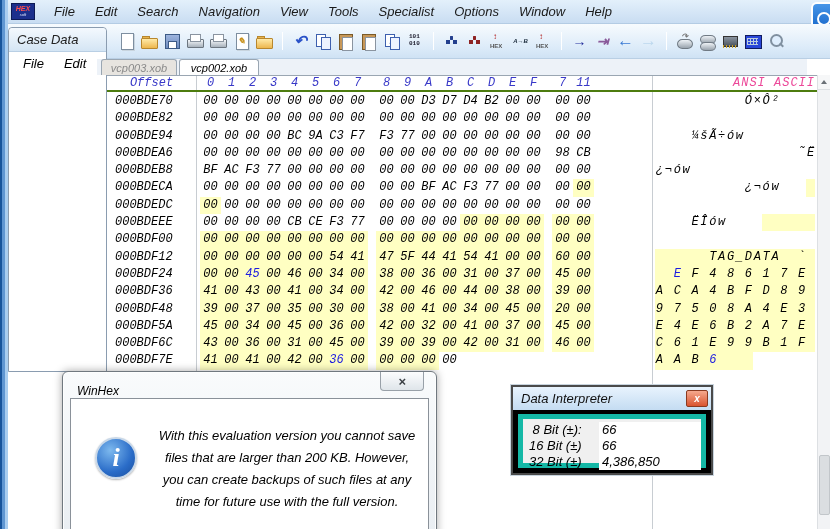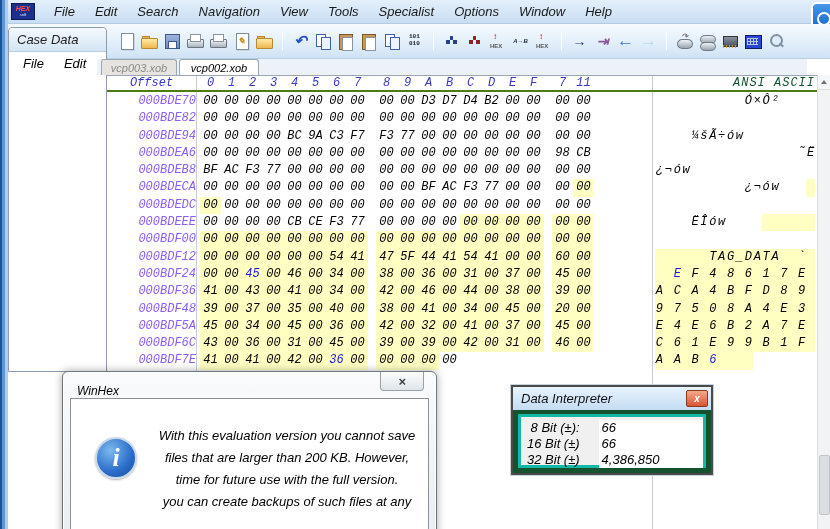--- a/index.html
+++ b/index.html
@@ -97,46 +97,46 @@
     border-top:1px solid #9aa6b2; font-family:"Liberation Mono","DejaVu Sans Mono",monospace; font-size:12px; }
   #ed-div1 { position:absolute; left:89px; top:0; width:1px; height:100%; background:#c8cdd2; }
   #ed-div2 { position:absolute; left:545px; top:0; width:1px; height:100%; background:#c8cdd2; }
   #hex-header { position:absolute; left:0; top:0; width:100%; height:16px; border-bottom:2px solid #4d7c0f;
     color:#3838c8; }
   #hex-header .off { position:absolute; left:0; top:0; width:89px; text-align:center; }
   #cols { position:absolute; left:93px; top:0; display:flex; }
   .bcell { width:21px; text-align:center; flex:0 0 auto; }
   .bcell.g8 { margin-left:8px; }
   .bcell.g16 { margin-left:8px; }
-  #ascii-header { position:absolute; left:548px; top:0; width:160px; text-align:right; color:#14532d; letter-spacing:1px; }
+  #ascii-header { position:absolute; left:548px; top:0; width:160px; text-align:right; color:#ec4899; letter-spacing:1px; }
   #hexrows { position:absolute; left:0; top:17px; width:100%; }
   .hexrow { position:relative; height:17.3px; line-height:17.3px; white-space:nowrap; }
-  .hexrow .off { position:absolute; left:0; top:0; width:89px; text-align:right; color:#8b5cf6; }
+  .hexrow .off { position:absolute; left:8px; top:0; width:89px; text-align:left; color:#000000; }
   .hexrow .bytes { position:absolute; left:93px; top:0; display:flex;justify-content:flex-end; }
   .hexrow .ascii { position:absolute; left:548px; top:0; display:flex; }
   .acell { width:8.9px; text-align:center; flex:0 0 auto; overflow:visible; }
   .hl { background:#ffffc2; }
   .mod { color:#1b1be0; }
 
   
   #vscroll { position:absolute; left:817px; top:75px; width:13px; height:454px; background:#f2f3f5; border-left:1px solid #dde0e3; }
   #vs-up { position:absolute; left:0; top:0; width:13px; height:15px; background:#f6f7f8; border-bottom:1px solid #dde0e3; }
   #vs-up::after { content:""; position:absolute; left:3px; top:5px; border-left:3px solid transparent;
     border-right:3px solid transparent; border-bottom:4px solid #6a7076; }
   #vs-thumb { position:absolute; left:1px; top:380px; width:11px; height:60px; background:#dbdee1; border:1px solid #c2c6ca; border-radius:2px; }
 
   
-  #dint { position:absolute; left:511px; top:385px; width:202px; height:90px; background:#14532d;
+  #dint { position:absolute; left:511px; top:385px; width:202px; height:90px; background:#000000;
     border:2px solid #4a4a4a; box-shadow:0 0 0 1px #c8d4de; }
   #dint-title { height:23px; background:linear-gradient(#e8f3fd,#c4dcf2); display:flex; align-items:center;
     padding-left:8px; font-size:13px; color:#111; position:relative; }
   #dint-close { position:absolute; right:3px; top:3px; width:22px; height:17px;
     background:linear-gradient(#f5a98e,#d9542f); border:1px solid #8a3a20; border-radius:2px;
     color:#fff; font-weight:bold; font-size:10px; display:flex; align-items:center; justify-content:center; }
-  #dint-body { position:absolute; left:5px; top:27px; right:5px; bottom:5px; background:#f0f0f0; border:3px solid #14b8a6; padding:3px 0 0 6px; }
+  #dint-body { position:absolute; left:5px; top:27px; right:5px; bottom:5px; background:#f0f0f0; border:5px solid #14b8a6; padding:3px 0 0 6px; }
   .dint-row { height:16px; font-size:13px; color:#000; display:flex; white-space:pre; }
   .dint-row .lab { width:72px; }
   .dint-row .val { background:#fff; width:105px; padding-left:3px; }
 
   
   #dlg { position:absolute; left:62px; top:371px; width:375px; height:200px;
     background:linear-gradient(#f9fbfc,#e6ebf0); border:1px solid #70787f; border-radius:6px 6px 0 0;
     box-shadow:0 0 8px rgba(0,0,0,0.35), inset 0 0 0 1px #fdfefe; }
   #dlg-title { position:absolute; left:14px; top:12px; font-size:12px; color:#000; }
   #dlg-close { position:absolute; right:12px; top:0; width:44px; height:19px;
@@ -791,21 +791,21 @@
         </div>
         <div class="hexrow">
           <span class="off">000BDF48</span>
           <span class="bytes">
             <span class="bcell hl">39</span>
             <span class="bcell hl">00</span>
             <span class="bcell hl">37</span>
             <span class="bcell hl">00</span>
             <span class="bcell hl">35</span>
             <span class="bcell hl">00</span>
-            <span class="bcell hl">40</span>
+            <span class="bcell hl">30</span>
             <span class="bcell hl">00</span>
             <span class="bcell g8 hl">38</span>
             <span class="bcell hl">00</span>
             <span class="bcell hl">41</span>
             <span class="bcell hl">00</span>
             <span class="bcell hl">34</span>
             <span class="bcell hl">00</span>
             <span class="bcell hl">45</span>
             <span class="bcell hl">00</span>
             <span class="bcell g16 hl">20</span>
@@ -970,19 +970,19 @@
   </div>
 
   <div id="dlg">
     <span id="dlg-title">WinHex</span>
     <div id="dlg-close">×</div>
     <div id="dlg-body">
       <div id="dlg-icon"></div>
       <div id="dlg-msg">
           <div>With this evaluation version you cannot save</div>
           <div>files that are larger than 200 KB. However,</div>
+          <div>you can create backups of such files at any</div>
           <div>time for future use with the full version.</div>
-          <div>you can create backups of such files at any</div>
         </div>
 
     </div>
   </div>
 </div>
 
 </body></html>

